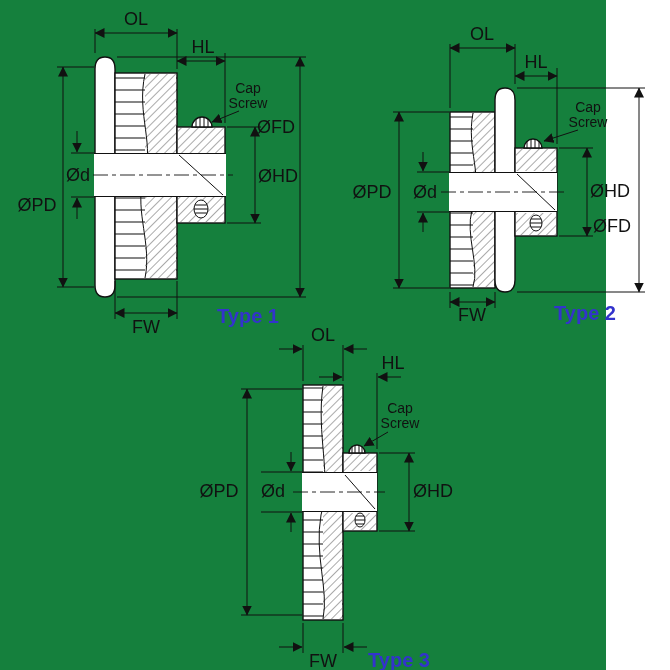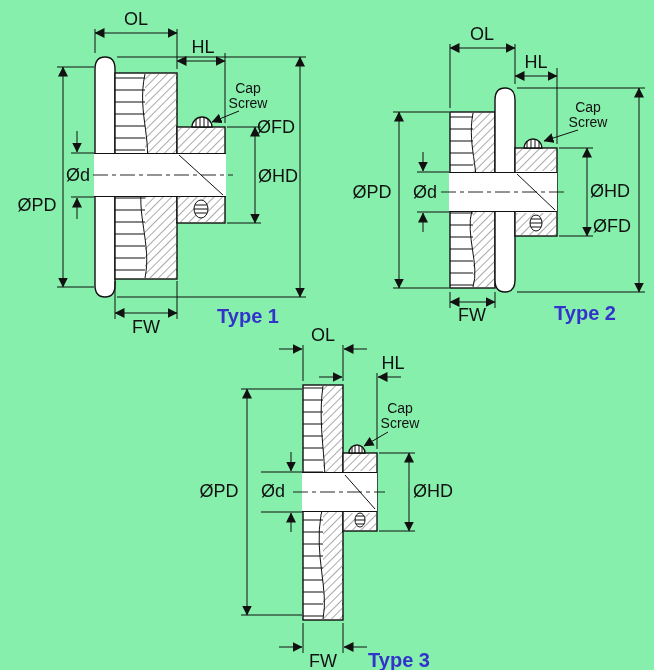--- a/index.html
+++ b/index.html
@@ -1,18 +1,18 @@
 <!DOCTYPE html>
 <html style="--type-color: #3333cc;"><head>
 <meta charset="utf-8">
 <style>
   *{margin:0;padding:0;box-sizing:border-box}
   html,body{width:670px;height:670px;background:#fff;overflow:hidden;
     font-family:"Liberation Sans",sans-serif}
-  .stage{position:relative;width:654px;height:670px;background:#86efac}
+  .stage{position:relative;width:606px;height:670px;background:#15803d}
   svg.drawing{position:absolute;overflow:visible}
   .outline{fill:#fff;stroke:#111;stroke-width:1.4}
   .thin{stroke:#111;stroke-width:1;fill:none}
   text.dim{font-family:"Liberation Sans",sans-serif;font-size:18px;fill:#111}
   text.small{font-family:"Liberation Sans",sans-serif;font-size:14px;fill:#111}
   text.typelabel{font-family:"Liberation Sans",sans-serif;font-size:20px;font-weight:bold;
     fill:var(--type-color,#3333cc)}
 </style>
 </head>
 <body style="background: rgb(255, 255, 255);">

